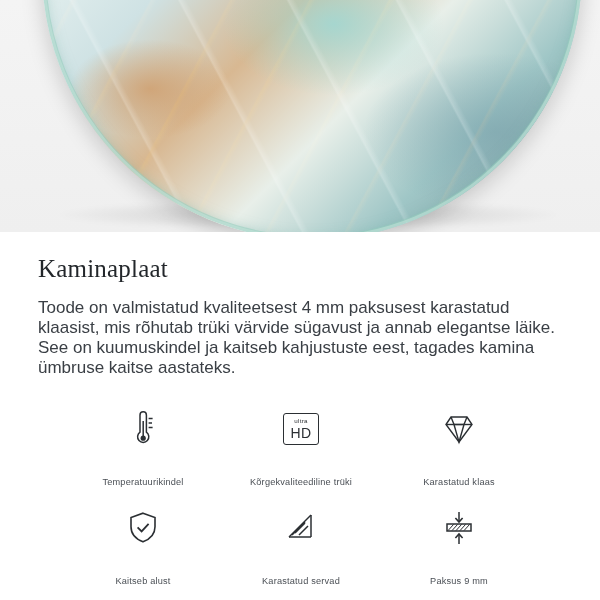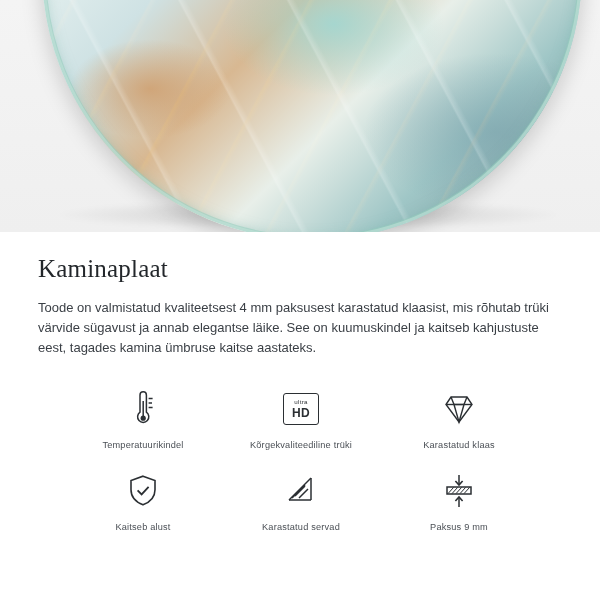--- a/index.html
+++ b/index.html
@@ -111,21 +111,21 @@
     font-size: 25px;
     line-height: 30px;
     color: #23272b;
     font-weight: 400;
     margin: 0 0 14px 0;
     letter-spacing: 0.2px;
   }
   .title .line2 { display: block; }
 
   .body-text {
-    font-size: 13px;
+    font-size: 17px;
     line-height: 20px;
     color: #3a3f45;
     max-width: 528px;
     margin: 0;
   }
 
   
   .features {
     margin: 28px 0 0 0;
     padding: 0 26px;
@@ -140,21 +140,21 @@
     justify-content: flex-start;
   }
   .feature-icon {
     height: 46px;
     display: flex;
     align-items: center;
     justify-content: center;
     color: #2b2f33;
   }
   .feature-label {
-    margin-top: 8px;
+    margin-top: 25px;
     font-size: 9.2px;
     color: #4a4f55;
     text-align: center;
     letter-spacing: 0.2px;
   }
   .ultrahd {
     width: 34px;
     height: 30px;
     border: 1.6px solid #2b2f33;
     border-radius: 3px;
@@ -163,22 +163,22 @@
     align-items: center;
     justify-content: center;
     line-height: 1;
   }
   .ultrahd .u-small {
     font-size: 6.2px;
     letter-spacing: 0.3px;
     margin-bottom: 1px;
   }
   .ultrahd .u-big {
-    font-size: 12px;
-    font-weight: bold;
+    font-size: 14px;
+    font-weight: normal;
     letter-spacing: 0.3px;
   }
   svg { display: block; }
 </style>
 </head>
 <body>
 
 <div class="page">
 
   <div class="hero">

